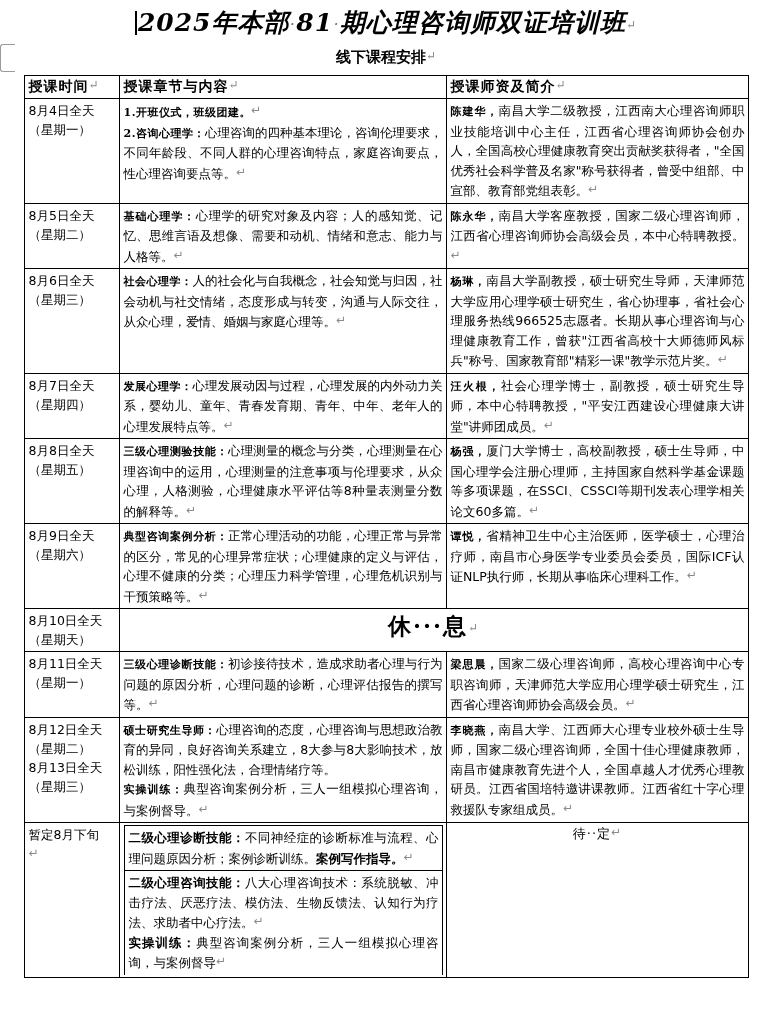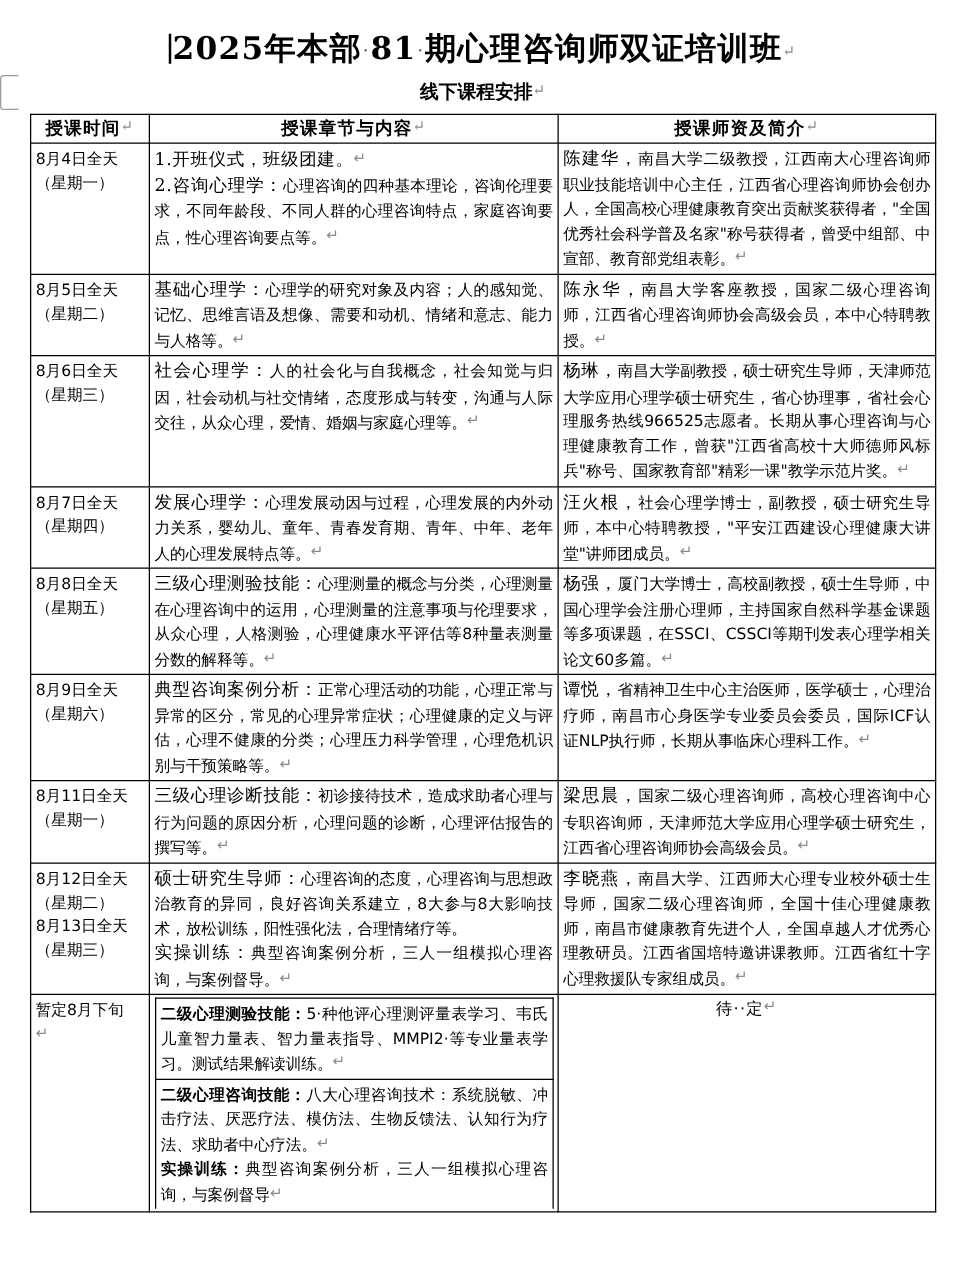--- a/index.html
+++ b/index.html
@@ -17,24 +17,25 @@
     position:absolute;left:0px;top:44px;width:14px;height:26px;
     border:1.5px solid #9a9a9a;border-right:none;border-radius:3px 0 0 3px;
   }
 
   .doc-title{
     text-align:center;
     font-family:"DejaVu Serif","Liberation Serif",serif;
     font-weight:bold;
     font-size:25px;
     letter-spacing:1px;
-    margin:16px 0 0 0;
+    margin:0 0 0 0;
     padding-top:6px;
     line-height:34px;
     white-space:nowrap;
+    font-style:italic;
   }
   .doc-title .caret{
     display:inline-block;width:2px;height:24px;background:#000;
     vertical-align:-4px;margin-right:1px;
   }
   .pilcrow{color:#8a8a8a;font-size:12px;font-weight:normal;vertical-align:2px;}
   .dot-sep{color:#6e6e6e;font-size:11px;vertical-align:3px;padding:0 1px;}
 
   .doc-subtitle{
     text-align:center;
@@ -55,21 +56,21 @@
   table.schedule td,table.schedule th{
     border:1px solid #000;
     vertical-align:top;
     padding:2px 3px 2px 4px;
   }
   col.c-time{width:95px;}
   col.c-content{width:327px;}
   col.c-teacher{width:302px;}
 
   th.hdr{
-    text-align:center;
+    text-align:left;
     font-family:"DejaVu Serif","Liberation Serif",serif;
     font-weight:bold;
     font-size:14px;
     padding:5px 2px 5px 2px;
     vertical-align:middle;
     letter-spacing:1px;
   }
 
   td.time{
     vertical-align:middle;
@@ -82,22 +83,22 @@
   td.time .ln{display:block;white-space:nowrap;}
 
   td.content,td.teacher{
     font-size:12.5px;
     line-height:19.5px;
     text-align:justify;
     text-justify:inter-ideograph;
   }
   td.content b,td.teacher b{
     font-family:"DejaVu Serif","Liberation Serif",serif;
-    font-weight:normal;
-    font-size:14px;
+    font-weight:bold;
+    font-size:11px;
     letter-spacing:0.5px;
   }
   td.content p,td.teacher p{margin:0;}
 
   td.rest{
     text-align:center;
     vertical-align:middle;
     font-family:"DejaVu Serif","Liberation Serif",serif;
     font-weight:bold;
     font-size:23px;
@@ -227,20 +228,29 @@
           <span class="ln">（星期六）</span>
         </td>
         <td class="content">
           <p><b>典型咨询案例分析：</b><span>正常心理活动的功能，心理正常与异常的区分，常见的心理异常症状；心理健康的定义与评估，心理不健康的分类；心理压力科学管理，心理危机识别与干预策略等。</span><span class="pilcrow">↵</span></p>
         </td>
         <td class="teacher">
           <p><b>谭悦，</b><span>省精神卫生中心主治医师，医学硕士，心理治疗师，南昌市心身医学专业委员会委员，国际ICF认证NLP执行师，长期从事临床心理科工作。</span><span class="pilcrow">↵</span></p>
         </td>
       </tr>
 
+      <tr>
+        <td class="time">
+          <span class="ln">8月10日全天</span>
+          <span class="ln">（星期天）</span>
+        </td>
+        <td class="rest" colspan="2">
+          <span>休···息</span><span class="pilcrow">↵</span>
+        </td>
+      </tr>
 
       <tr>
         <td class="time">
           <span class="ln">8月11日全天</span>
           <span class="ln">（星期一）</span>
         </td>
         <td class="content">
           <p><b>三级心理诊断技能：</b><span>初诊接待技术，造成求助者心理与行为问题的原因分析，心理问题的诊断，心理评估报告的撰写等。</span><span class="pilcrow">↵</span></p>
         </td>
         <td class="teacher">
@@ -264,23 +274,23 @@
         </td>
       </tr>
 
       <tr>
         <td class="time">
           <span class="ln">暂定8月下旬</span><span class="pilcrow">↵</span>
         </td>
         <td class="nest">
           <table class="inner">
             <tbody>
-            <tr>
+                <tr>
               <td class="subcell">
-                <b>二级心理测验技能：</b><span>5·种他评心理测评量表学习、韦氏儿童智力量表、智力量表指导、MMPI2·等专业量表学习。测试结果解读训练。</span><span class="pilcrow">↵</span>
+                <b>二级心理诊断技能：</b><span>不同神经症的诊断标准与流程、心理问题原因分析；案例诊断训练。</span><b>案例写作指导。</b><span class="pilcrow">↵</span>
               </td>
             </tr>
             <tr>
               <td class="subcell last">
                 <b>二级心理咨询技能：</b><span>八大心理咨询技术：系统脱敏、冲击疗法、厌恶疗法、模仿法、生物反馈法、认知行为疗法、求助者中心疗法。</span><span class="pilcrow">↵</span><br>
                 <b>实操训练：</b><span>典型咨询案例分析，三人一组模拟心理咨询，与案例督导</span><span class="pilcrow">↵</span>
               </td>
             </tr>
           </tbody>
             </table>

